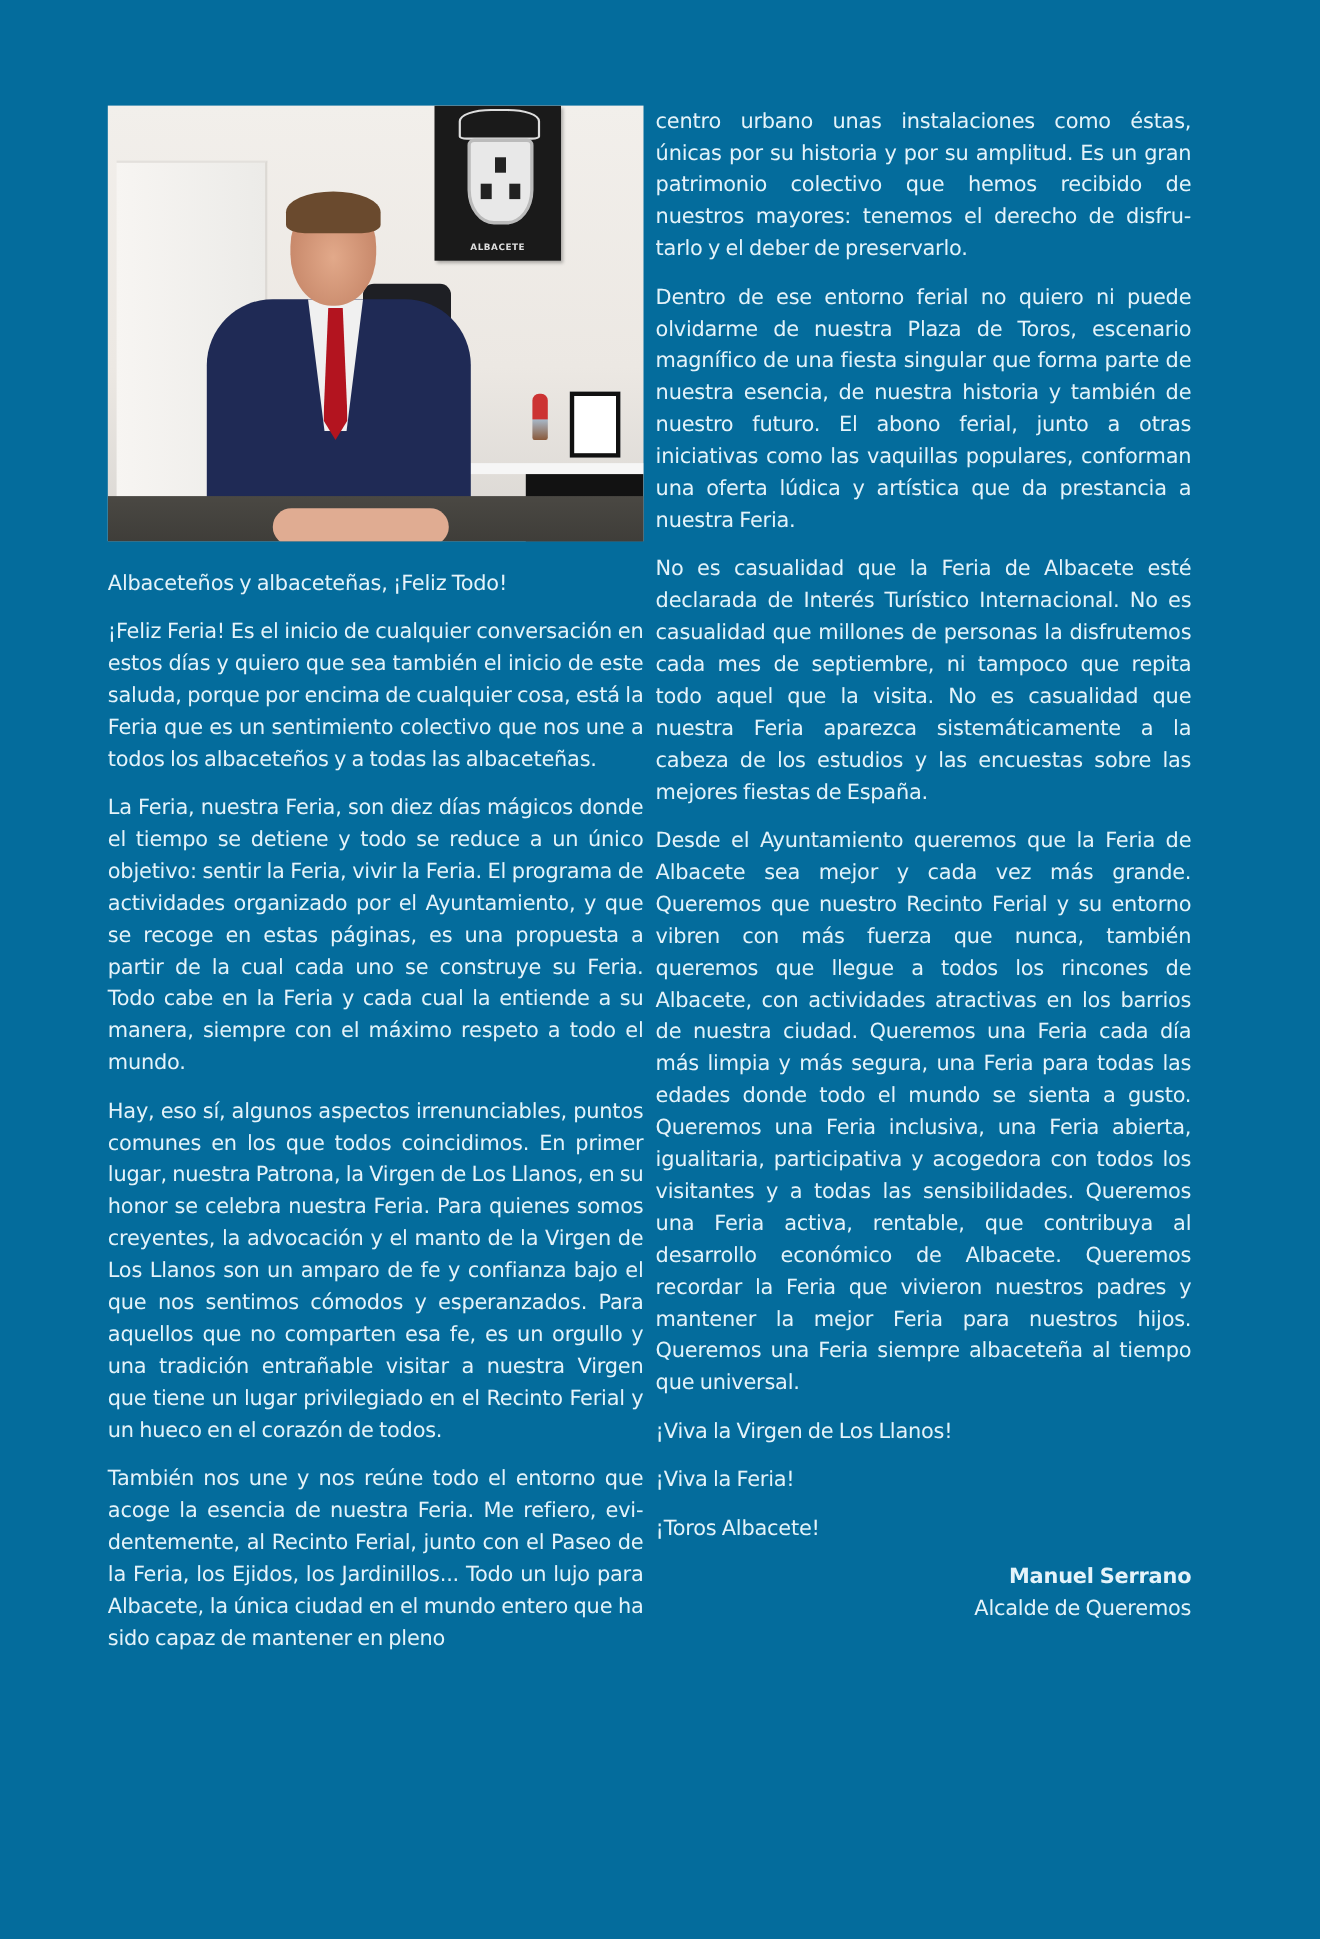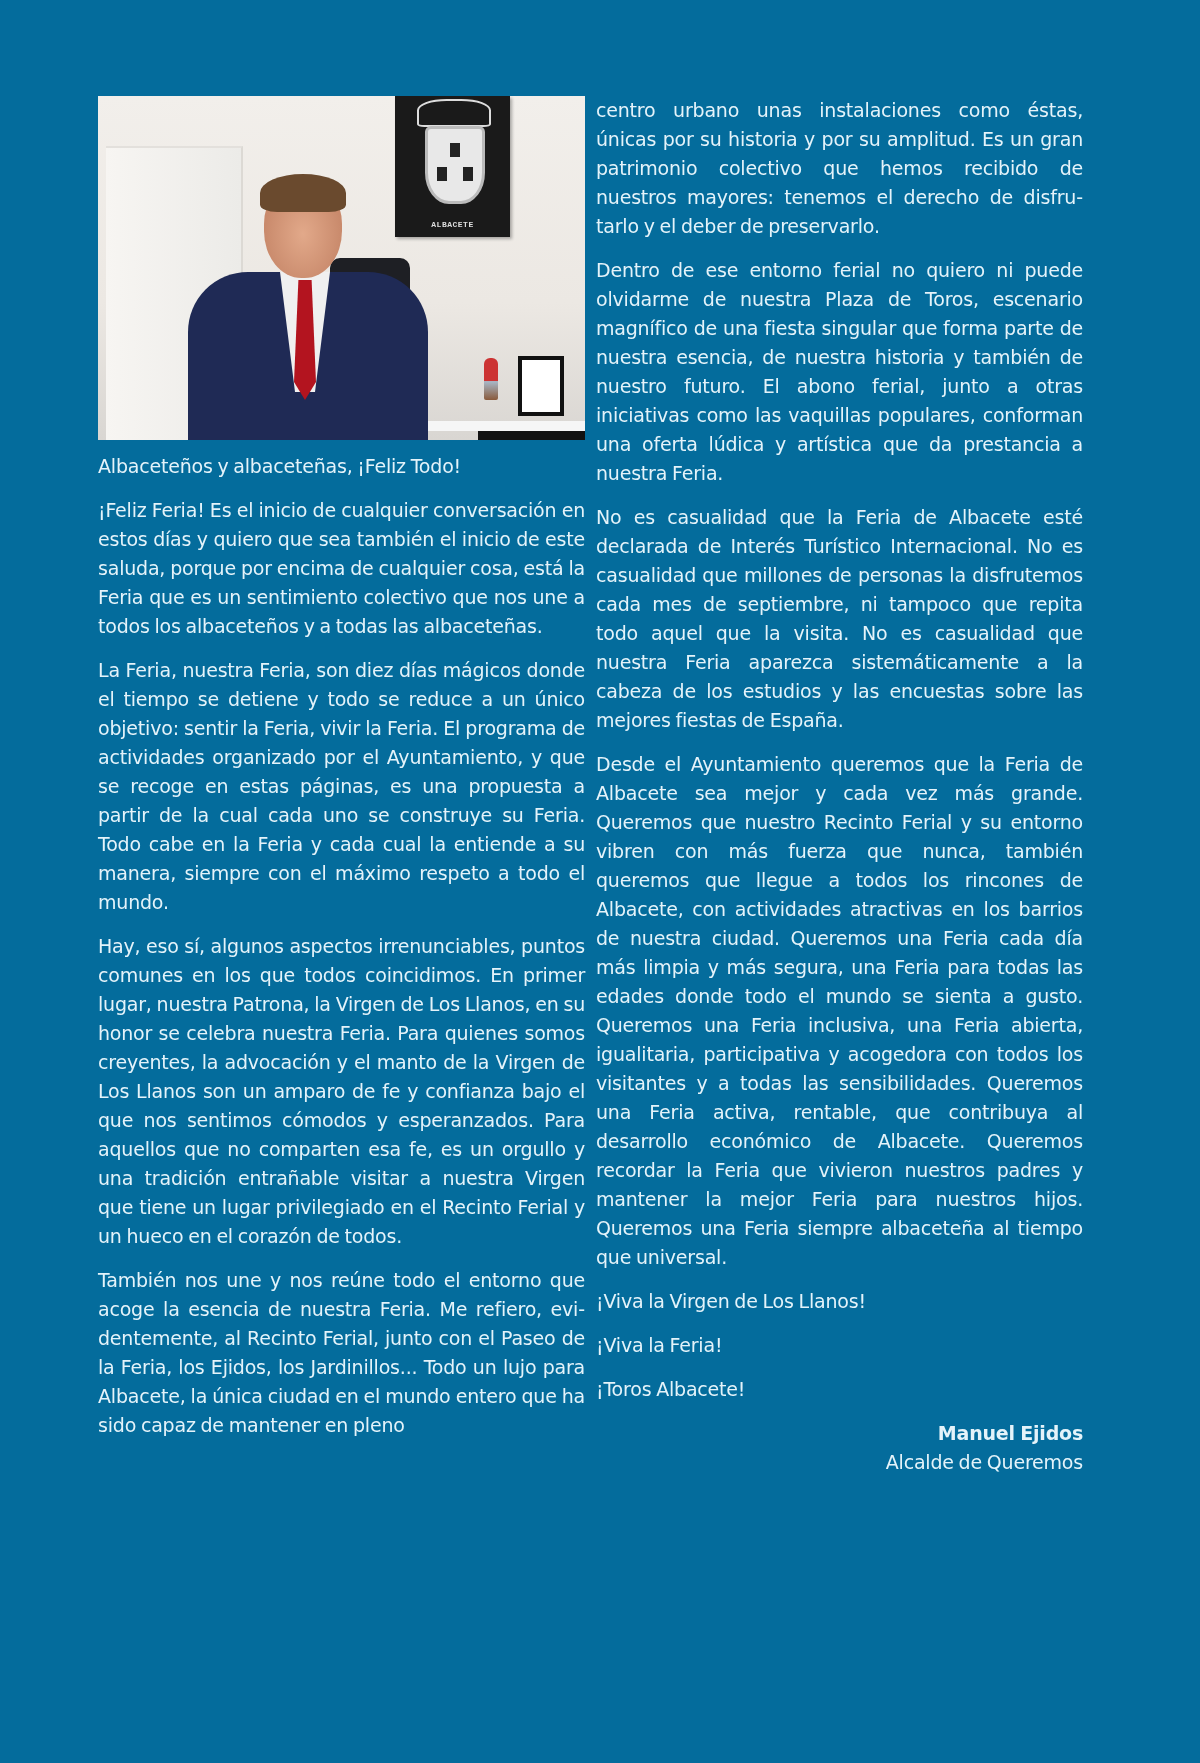--- a/index.html
+++ b/index.html
@@ -34,25 +34,24 @@
     .col-right { left: 596px; }
     .col p {
       margin: 0 0 15px 0;
       text-align: justify;
       hyphens: manual;
     }
     .col p.noj { text-align: left; }
     .photo {
       position: relative;
       width: 487px;
-      height: 344px;
+      height: 396px;
       overflow: hidden;
       background: linear-gradient(180deg, #f2efeb 0%, #ece8e3 60%, #d9d6d2 100%);
-      margin-bottom: 12px;
-      font-family: Liberation Mono, monospace;
+      margin-bottom: 24px;
     }
     .door {
       position: absolute;
       left: 8px; top: 50px;
       width: 135px; height: 330px;
       background: linear-gradient(90deg, #f7f5f2, #ecebe8);
       border-right: 2px solid #dcd9d4;
       border-top: 2px solid #e3e0dc;
     }
     .door-handle {
@@ -236,18 +235,18 @@
   <div class="col col-right">
     <p>centro urbano unas instalaciones como éstas, únicas por su historia y por su amplitud. Es un gran patrimonio colectivo que hemos recibido de nuestros mayores: tenemos el derecho de disfru­tarlo y el deber de preservarlo.</p>
     <p>Dentro de ese entorno ferial no quiero ni puede olvidarme de nuestra Plaza de Toros, escena­rio magnífico de una fiesta singular que forma parte de nuestra esencia, de nuestra historia y también de nuestro futuro. El abono ferial, junto a otras iniciativas como las vaquillas populares, conforman una oferta lúdica y artística que da prestancia a nuestra Feria.</p>
     <p>No es casualidad que la Feria de Albacete esté declarada de Interés Turístico Internacional. No es casualidad que millones de personas la dis­frutemos cada mes de septiembre, ni tampoco que repita todo aquel que la visita. No es casua­lidad que nuestra Feria aparezca sistemática­mente a la cabeza de los estudios y las encues­tas sobre las mejores fiestas de España.</p>
     <p>Desde el Ayuntamiento queremos que la Feria de Albacete sea mejor y cada vez más grande. Queremos que nuestro Recinto Ferial y su en­torno vibren con más fuerza que nunca, tam­bién queremos que llegue a todos los rincones de Albacete, con actividades atractivas en los barrios de nuestra ciudad. Queremos una Feria cada día más limpia y más segura, una Feria para todas las edades donde todo el mundo se sien­ta a gusto.  Queremos una Feria inclusiva, una Feria abierta, igualitaria, participativa y acoge­dora con todos los visitantes y a todas las sensi­bilidades. Queremos una Feria activa, rentable, que contribuya al desarrollo económico de Al­bacete. Queremos recordar la Feria que vivieron nuestros padres y mantener la mejor Feria para nuestros hijos. Queremos una Feria siempre al­baceteña al tiempo que universal.</p>
     <p class="noj">¡Viva la Virgen de Los Llanos!</p>
     <p class="noj">¡Viva la Feria!</p>
     <p class="noj">¡Toros Albacete!</p>
 
     <div class="signature">
-      <div class="sig-name">Manuel Ejidos</div>
+      <div class="sig-name">Manuel Serrano</div>
       <div class="sig-title">Alcalde de Queremos</div>
     </div>
   </div>
 
 </div>
 
 </body></html>

